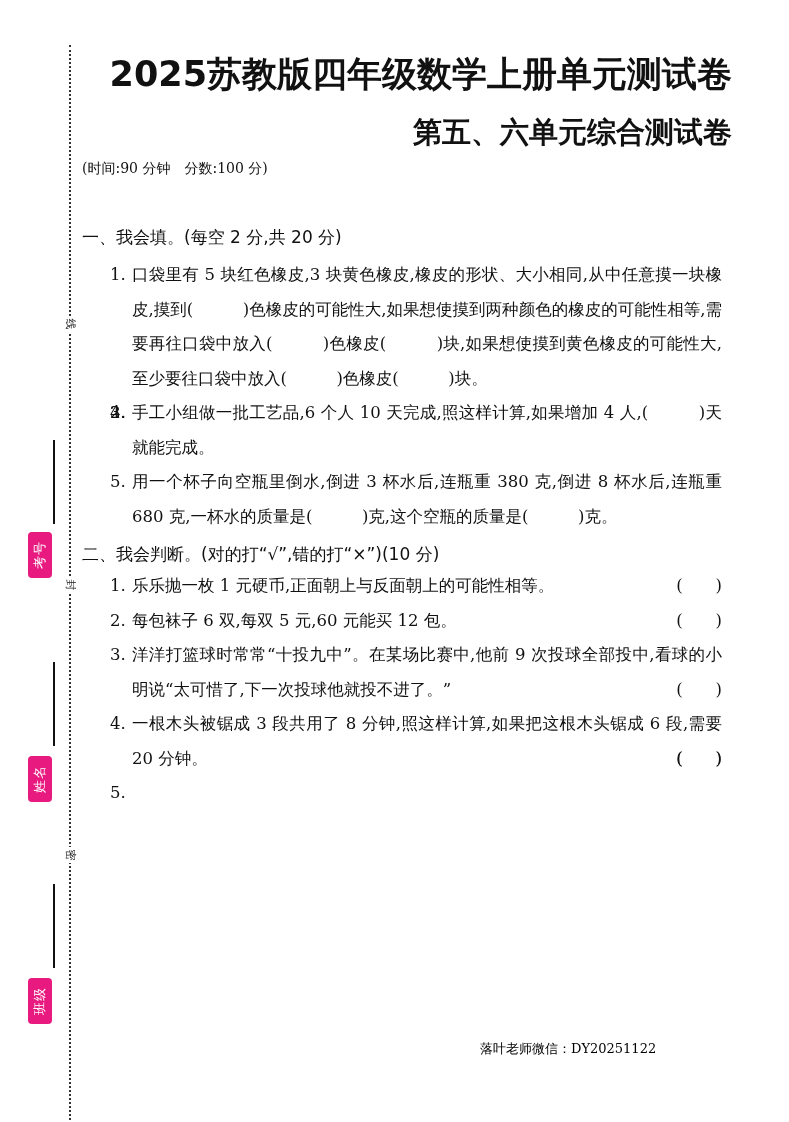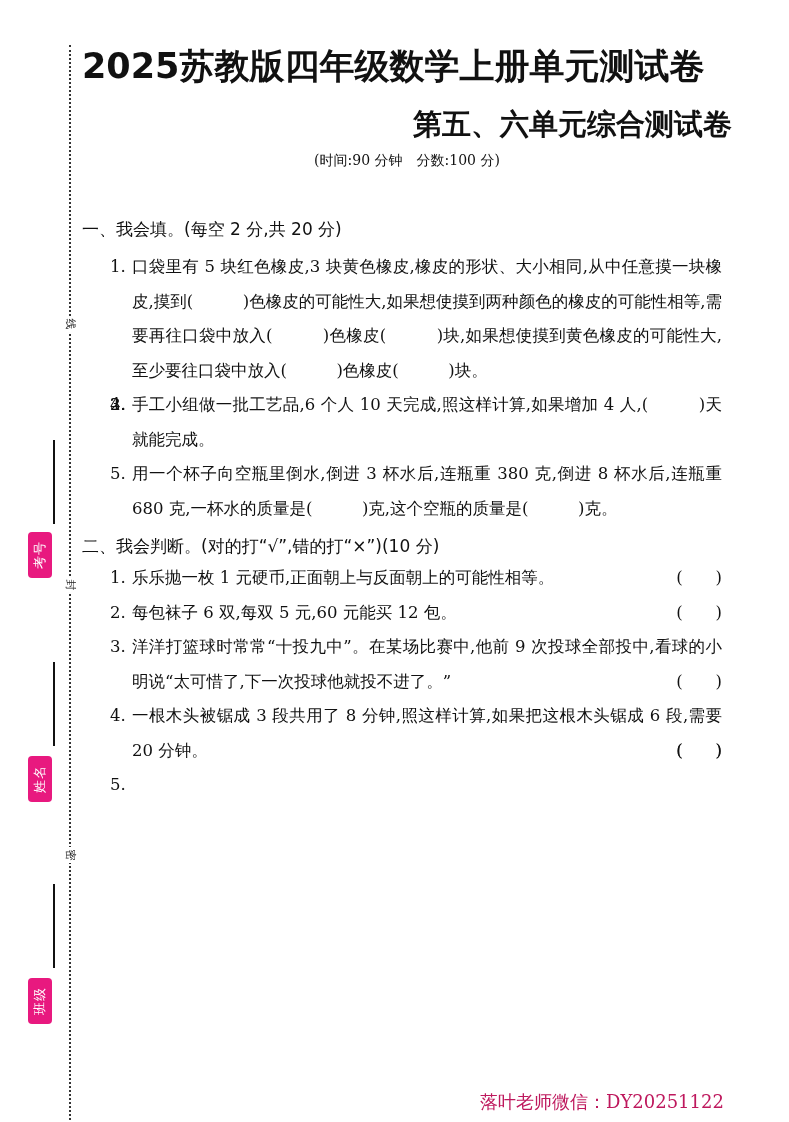--- a/index.html
+++ b/index.html
@@ -26,37 +26,37 @@
     position: absolute; left: 53px; width: 0; border-left: 2px solid #111;
   }
   .tag {
     position: absolute; left: 28px; width: 24px; height: 46px; background: #e8197f;
     border-radius: 4px; color: #fff; font-family: "DejaVu Sans", sans-serif;
     font-size: 13px; display: flex; align-items: center; justify-content: center;
   }
   .tag span { display: inline-block; transform: rotate(-90deg); white-space: nowrap; letter-spacing: 1px; }
   .content { position: absolute; left: 82px; top: 40px; width: 650px; }
   .title {
-    text-align: left; font-size: 35px; font-weight: bold; letter-spacing: 0px;
-    font-family: "DejaVu Sans", sans-serif; margin: 0 0 0 0; line-height: 52px;
+    text-align: right; font-size: 35px; font-weight: bold; letter-spacing: 0px;
+    font-family: "DejaVu Sans", sans-serif; margin: 8px 0 0 0; line-height: 52px;
   }
   .subtitle {
     text-align: right; font-size: 29px; font-weight: bold; margin-top: 12px; line-height: 40px;
     font-family: "DejaVu Serif", serif;
   }
-  .meta { text-align: center; font-size: 14px; margin-top: 6px; line-height: 20px; }
+  .meta { text-align: left; font-size: 14px; margin-top: 6px; line-height: 20px; }
   .section-title {
     font-family: "DejaVu Sans", sans-serif; font-size: 17px; font-weight: normal;
     margin-left: 0; line-height: 30px;
   }
   .q { font-size: 16.5px; line-height: 34.5px; position: relative; padding-left: 50px; padding-right: 10px; text-align: justify; }
   .q .num { position: absolute; left: 28px; }
   .q .paren { position: absolute; right: 10px; bottom: 0; }
   .footer {
-    position: absolute; left: 480px; top: 1090px; font-size: 18px; color: #be185d;
+    position: absolute; left: 480px; top: 1040px; font-size: 13px; color: #000000;
   }
 </style>
 </head>
 <body>
 
 <div class="binding">
   <div class="dotline"></div>
   <div class="seal xian">线</div>
   <div class="seal feng">封</div>
   <div class="seal mi">密</div>

